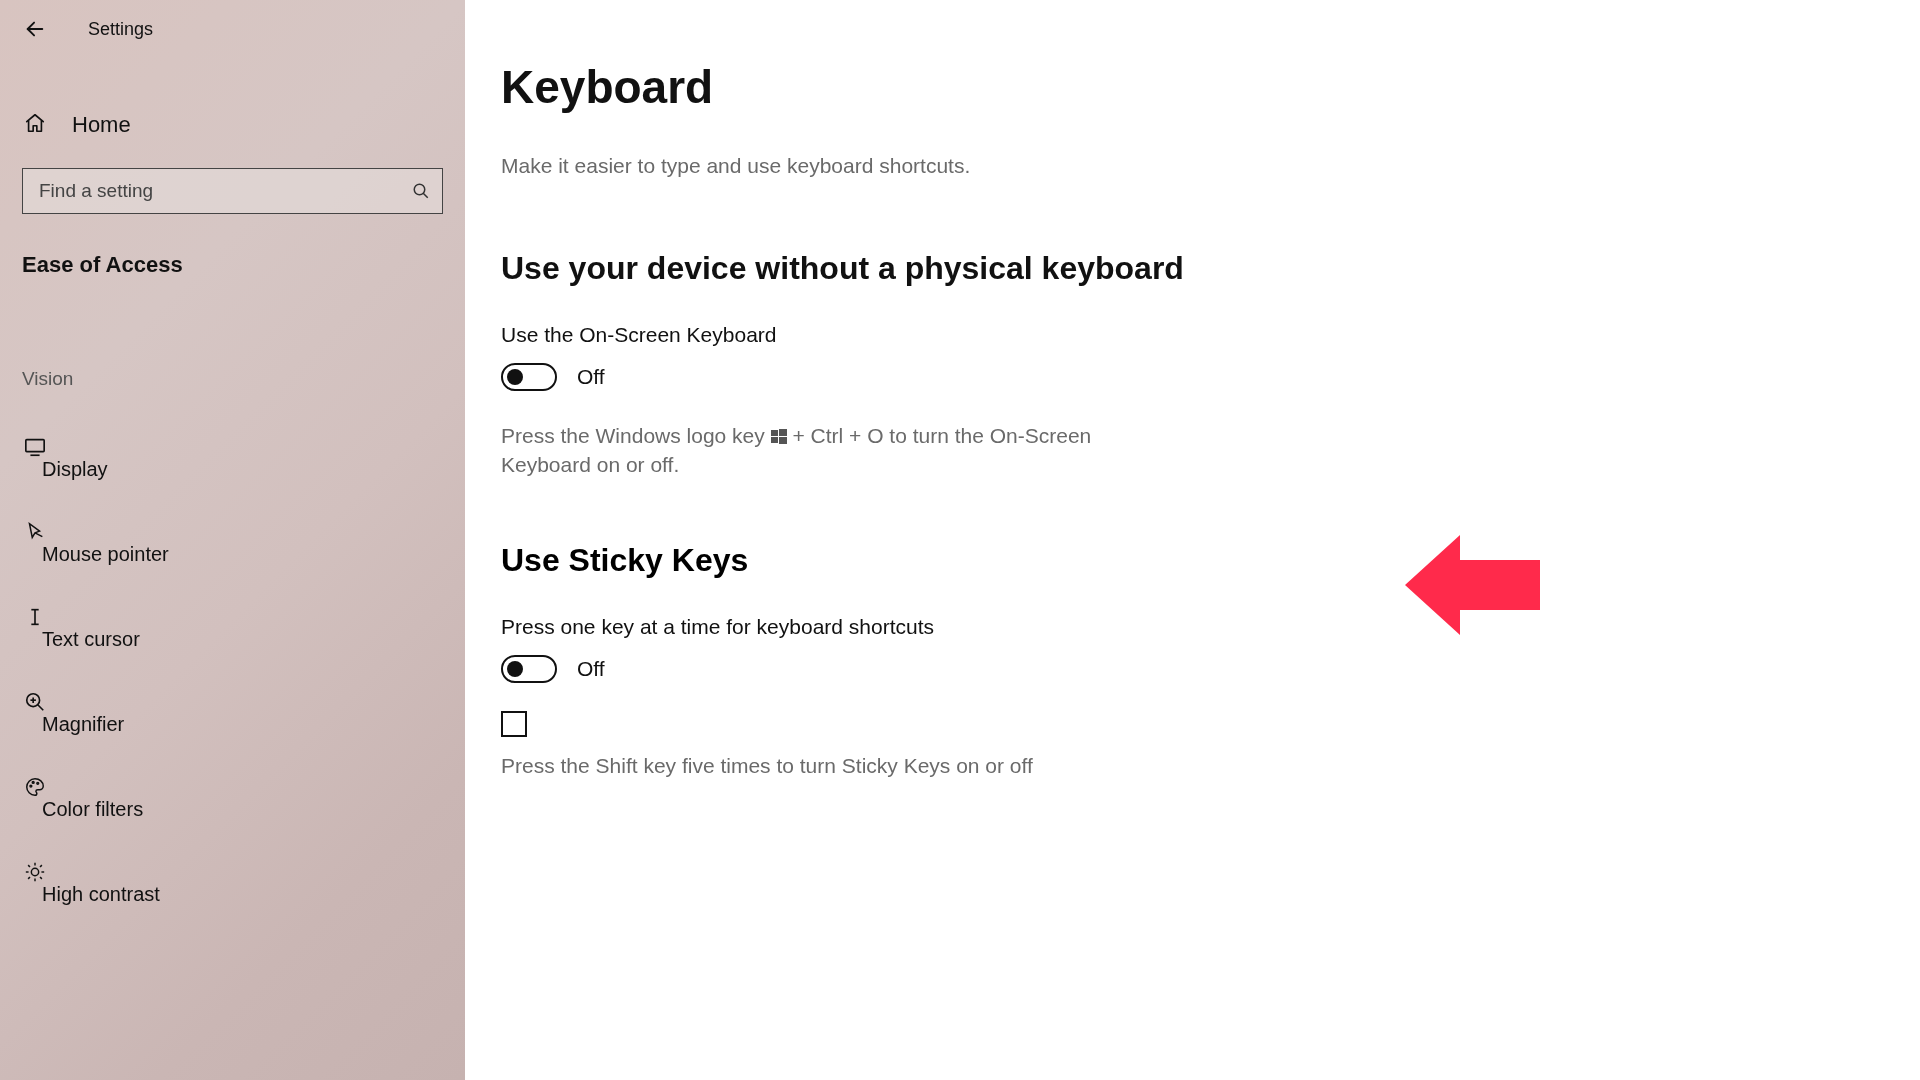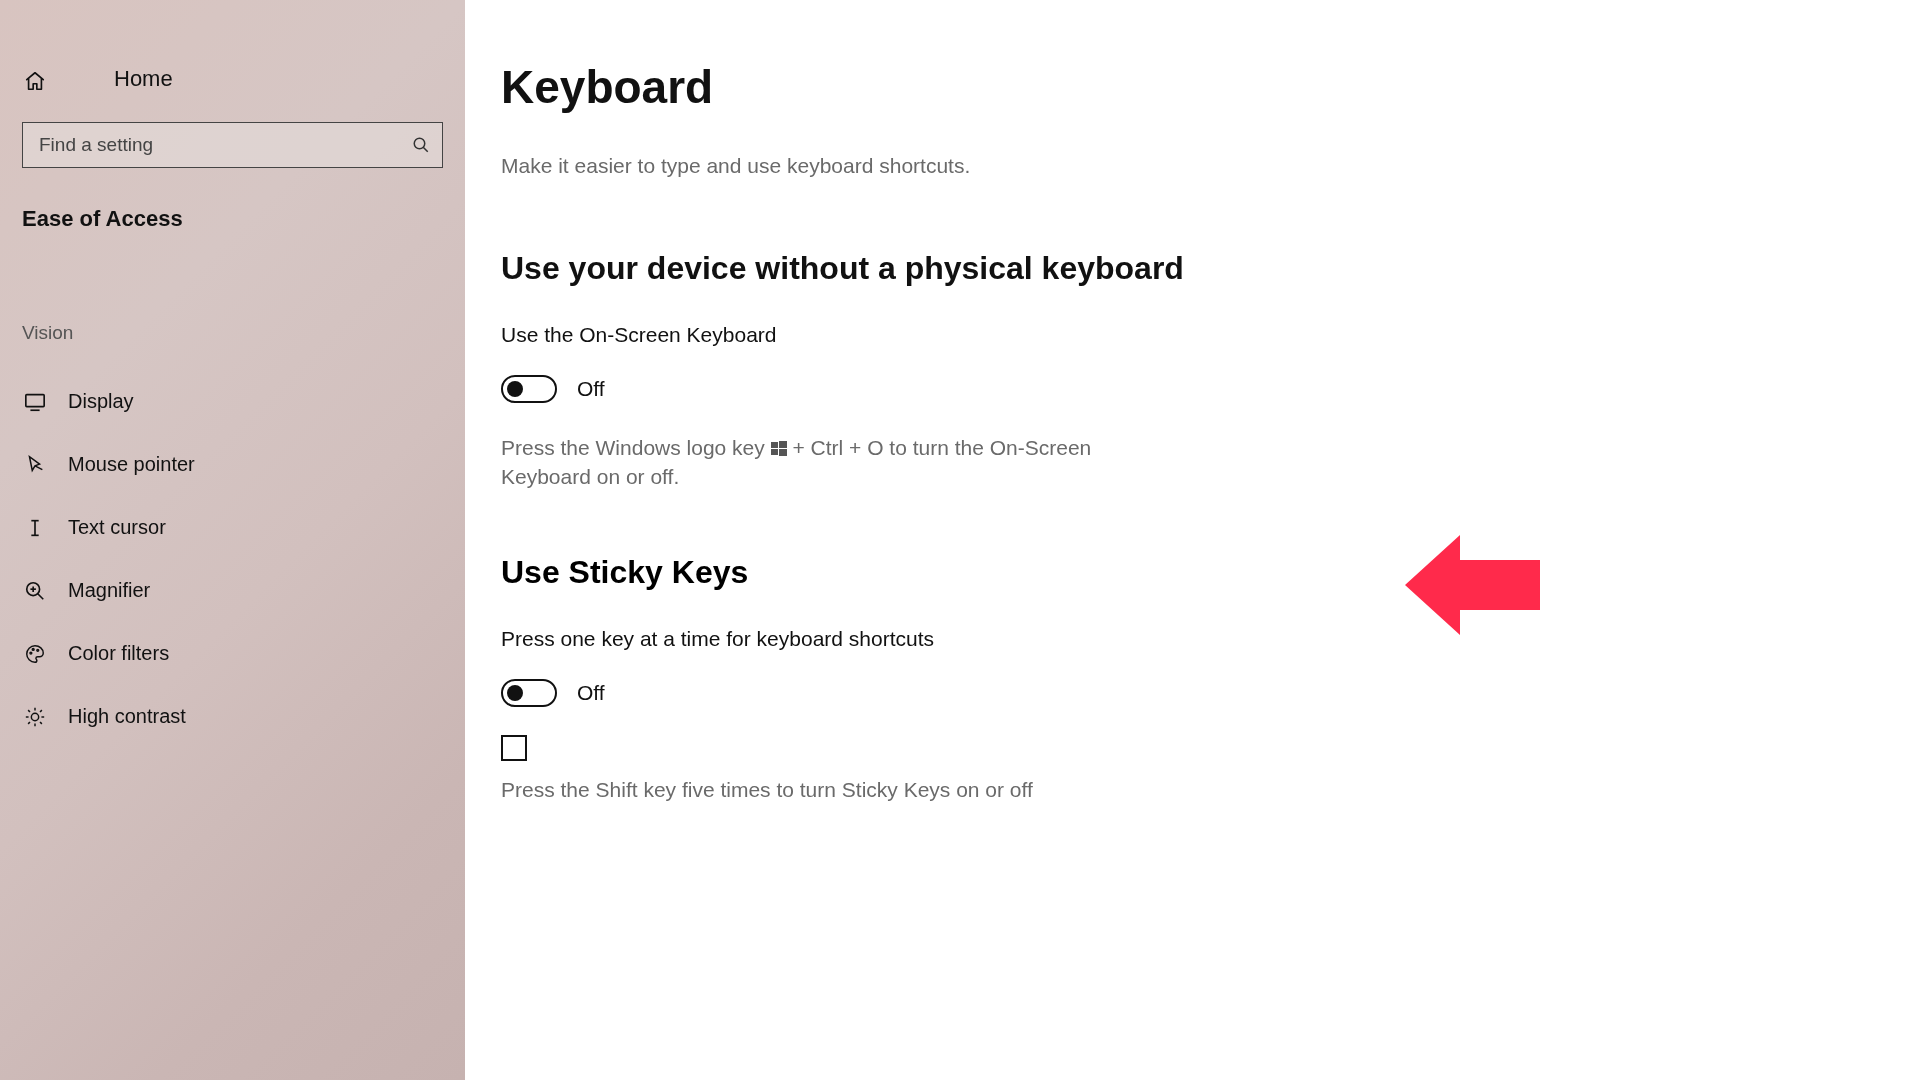--- a/index.html
+++ b/index.html
@@ -24,25 +24,24 @@
     display: flex; align-items: center; justify-content: center;
     font-size: 24px; color: #111;
   }
   .sidebar .app-title {
     font-size: 18px;
     margin-left: 40px;
     color: #111;
   }
 
   .home-row {
-    display: flex; align-items: flex-end;
+    display: flex; align-items: flex-start;
     padding: 18px 18px 18px 22px;
     margin-top: 42px;
     cursor: pointer;
-    gap: 42px;
   }
   .home-row .home-icon { width: 26px; display:flex; align-items:center; justify-content:center; }
   .home-row .label { font-size: 22px; margin-left: 24px; color:#111; }
 
   .search-box {
     margin: 12px 22px 0 22px;
     height: 46px;
     display: flex;
     align-items: center;
     border: 1px solid #444;
@@ -68,23 +67,24 @@
   }
   .group-title {
     font-size: 19px;
     color: #555;
     margin: 90px 0 26px 22px;
   }
 
   .nav-list { list-style:none; }
   .nav-item {
     display: flex;
-    align-items: flex-end;
+    align-items: flex-start;
     padding: 20px 0 20px 22px;
     cursor: pointer;
+    flex-direction: column;
   }
   .nav-item .icon { width: 26px; display:flex; align-items:center; justify-content:center; }
   .nav-item .label { font-size: 20px; margin-left: 20px; color:#111; }
 
   
   .content {
     flex: 1;
     background: #fff;
     padding: 60px 50px 0 36px;
     position: relative;
@@ -107,21 +107,21 @@
     font-weight: 600;
     color: #111;
   }
   .opt-label {
     font-size: 21px;
     color: #111;
     margin-top: 36px;
   }
   .toggle-row {
     display:flex; align-items:center;
-    margin-top: 28px;
+    margin-top: 16px;
   }
   .toggle {
     width: 56px; height: 28px;
     border: 2px solid #111;
     border-radius: 14px;
     position: relative;
     background: #fff;
     cursor: pointer;
   }
   .toggle .knob {
@@ -167,20 +167,29 @@
     position: absolute;
     top: 520px;
     left: 940px;
   }
   svg { display:block; }
 </style>
 </head>
 <body>
 
 <div class="sidebar">
+  <div class="header-row">
+    <div class="back-icon">
+      <svg width="22" height="22" viewBox="0 0 24 24" fill="none" stroke="#111" stroke-width="2" stroke-linecap="round" stroke-linejoin="round">
+          <line x1="20" y1="12" x2="4" y2="12"></line>
+          <polyline points="11 5 4 12 11 19"></polyline>
+        </svg>
+    </div>
+    <div class="app-title">Settings</div>
+  </div>
 
   <div class="home-row">
     <div class="home-icon">
       <svg width="22" height="22" viewBox="0 0 24 24" fill="none" stroke="#111" stroke-width="1.8" stroke-linecap="round" stroke-linejoin="round">
           <path d="M3 10.5 12 3l9 7.5"></path>
           <path d="M5 9.5V21h5v-6h4v6h5V9.5"></path>
         </svg>
     </div>
     <div class="label">Home</div>
   </div>

